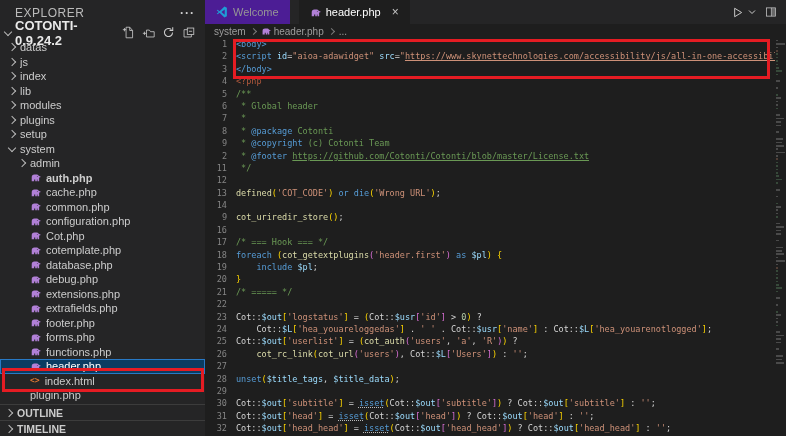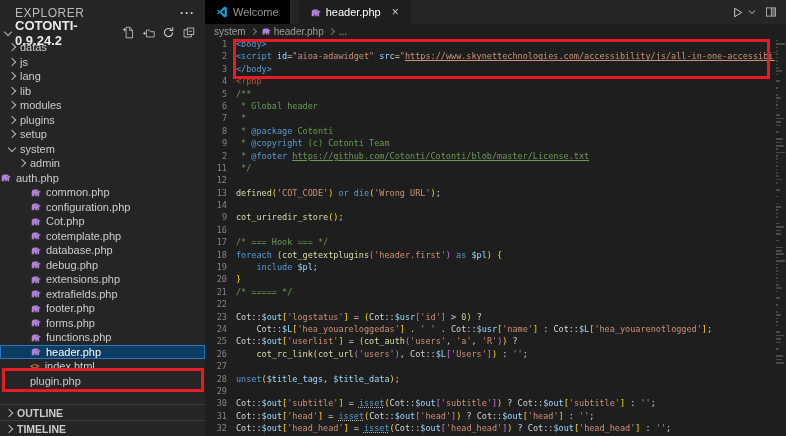--- a/index.html
+++ b/index.html
@@ -22,21 +22,21 @@
   .row.sel{background:var(--selected_file_bg,#0b3c61);box-shadow:inset 0 0 0 1px #2879c5;color:#ffffff;}
   .chev{width:5px;height:5px;border-right:1.3px solid #b8b8b8;border-bottom:1.3px solid #b8b8b8;display:inline-block;flex:none;}
   .chev.r{transform:rotate(-45deg);}
   .chev.d{transform:rotate(45deg);margin-top:-2px;}
   .sb-bottom{position:absolute;bottom:0;left:0;width:205px;background:var(--sidebar_bg,#252526);}
   .panel-row{height:15px;border-top:1px solid #3c3c3c;display:flex;align-items:center;gap:5px;padding-left:6px;font-size:10.5px;font-weight:bold;color:#cccccc;cursor:pointer;}
   
   .main{position:absolute;left:205px;top:0;right:0;height:436px;}
   .tabbar{height:24px;background:#252526;display:flex;align-items:stretch;}
   .tab{display:flex;align-items:center;gap:5px;padding:0 11px;font-size:11px;cursor:pointer;}
-  .tab.inactive{background:#000000;color:#969696;margin-right:9px;}
+  .tab.inactive{background:#4c1d95;color:#969696;margin-right:9px;}
   .tab.active{background:#1e1e1e;color:#ffffff;}
   .tab .close{margin-left:6px;font-size:12px;color:#c5c5c5;cursor:pointer;line-height:1;}
   .tab-actions{margin-left:auto;display:flex;align-items:center;gap:4px;padding-right:9px;}
   .tab-actions .ic{display:flex;align-items:center;cursor:pointer;}
   .breadcrumb{height:14px;display:flex;align-items:center;gap:5px;font-size:10px;color:#9d9d9d;padding-left:9px;background:#1e1e1e;}
   .bc-sep{width:4px;height:4px;border-right:1px solid #7a7a7a;border-bottom:1px solid #7a7a7a;transform:rotate(-45deg);margin-top:1px;}
   .bc-seg{cursor:pointer;display:flex;align-items:center;gap:3px;}
   
   .code-area{position:absolute;top:38px;left:0;right:11px;bottom:0;overflow:hidden;
     font-family:"DejaVu Sans Mono","Liberation Mono",monospace;font-size:8.5px;}
@@ -97,21 +97,21 @@
       <div class="row" style="padding-left: 9px;">
         <span class="chev r"></span>
         <span class="lbl">datas</span>
       </div>
       <div class="row" style="padding-left: 9px;">
         <span class="chev r"></span>
         <span class="lbl">js</span>
       </div>
       <div class="row" style="padding-left: 9px;">
         <span class="chev r"></span>
-        <span class="lbl">lang</span>
+        <span class="lbl">index</span>
       </div>
       <div class="row" style="padding-left: 9px;">
         <span class="chev r"></span>
         <span class="lbl">lib</span>
       </div>
       <div class="row" style="padding-left: 9px;">
         <span class="chev r"></span>
         <span class="lbl">modules</span>
       </div>
       <div class="row" style="padding-left: 9px;">
@@ -123,26 +123,33 @@
         <span class="lbl">setup</span>
       </div>
       <div class="row" style="padding-left: 9px;">
         <span class="chev d"></span>
         <span class="lbl">system</span>
       </div>
       <div class="row" style="padding-left: 19px;">
         <span class="chev r"></span>
         <span class="lbl">admin</span>
       </div>
-      <div class="row" style="">
+      <div class="row" style="padding-left: 30px; font-weight: bold;">
         <svg class="php-ic" width="11" height="11" viewBox="0 0 16 16">
           <path fill="#b180d7" d="M2.5 13.5v-6C2.5 5.1 4 3.8 6.3 3.8h2.9c2 0 3.2.8 3.6 2.1l1.9.3c.6.1.8.9.3 1.3l-1.7.5v5.5h-2.4v-2.6h-.9v2.6H7.6v-2.6H6v2.6z"></path>
           <circle cx="10.6" cy="6.4" r=".7" fill="#252526"></circle>
         </svg>
         <span class="lbl">auth.php</span>
+      </div>
+      <div class="row" style="padding-left: 30px;">
+        <svg class="php-ic" width="11" height="11" viewBox="0 0 16 16">
+          <path fill="#b180d7" d="M2.5 13.5v-6C2.5 5.1 4 3.8 6.3 3.8h2.9c2 0 3.2.8 3.6 2.1l1.9.3c.6.1.8.9.3 1.3l-1.7.5v5.5h-2.4v-2.6h-.9v2.6H7.6v-2.6H6v2.6z"></path>
+          <circle cx="10.6" cy="6.4" r=".7" fill="#252526"></circle>
+        </svg>
+        <span class="lbl">cache.php</span>
       </div>
       <div class="row" style="padding-left: 30px;">
         <svg class="php-ic" width="11" height="11" viewBox="0 0 16 16">
           <path fill="#b180d7" d="M2.5 13.5v-6C2.5 5.1 4 3.8 6.3 3.8h2.9c2 0 3.2.8 3.6 2.1l1.9.3c.6.1.8.9.3 1.3l-1.7.5v5.5h-2.4v-2.6h-.9v2.6H7.6v-2.6H6v2.6z"></path>
           <circle cx="10.6" cy="6.4" r=".7" fill="#252526"></circle>
         </svg>
         <span class="lbl">common.php</span>
       </div>
       <div class="row" style="padding-left: 30px;">
         <svg class="php-ic" width="11" height="11" viewBox="0 0 16 16">

